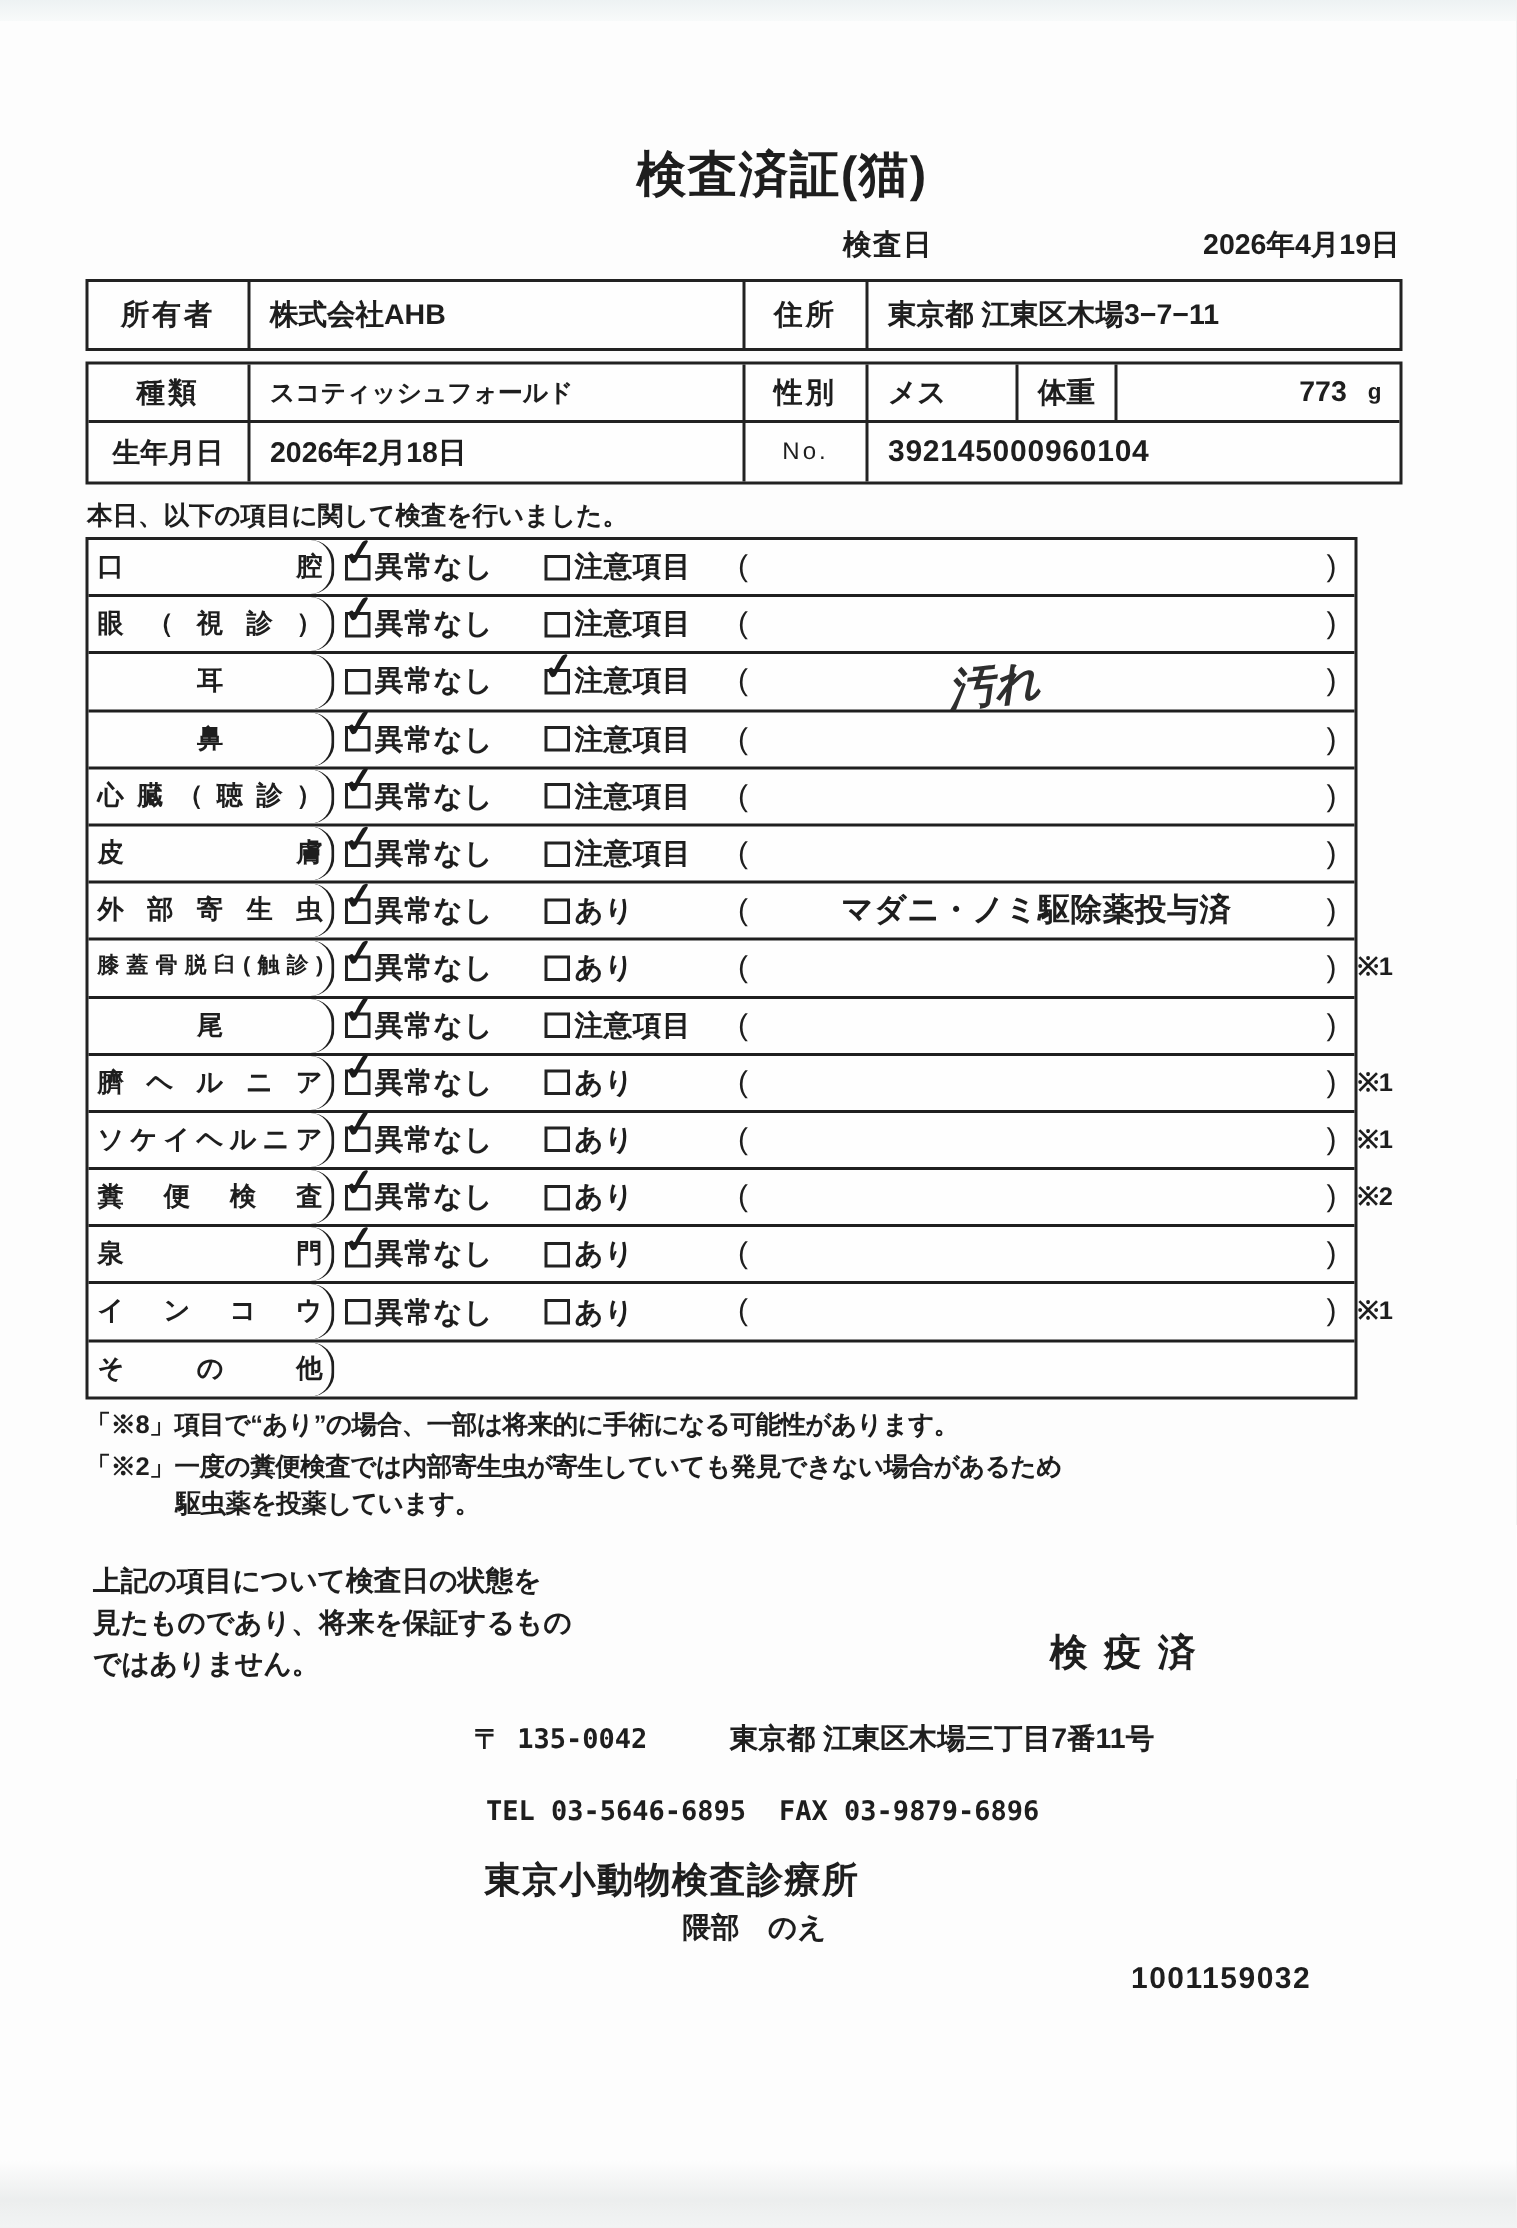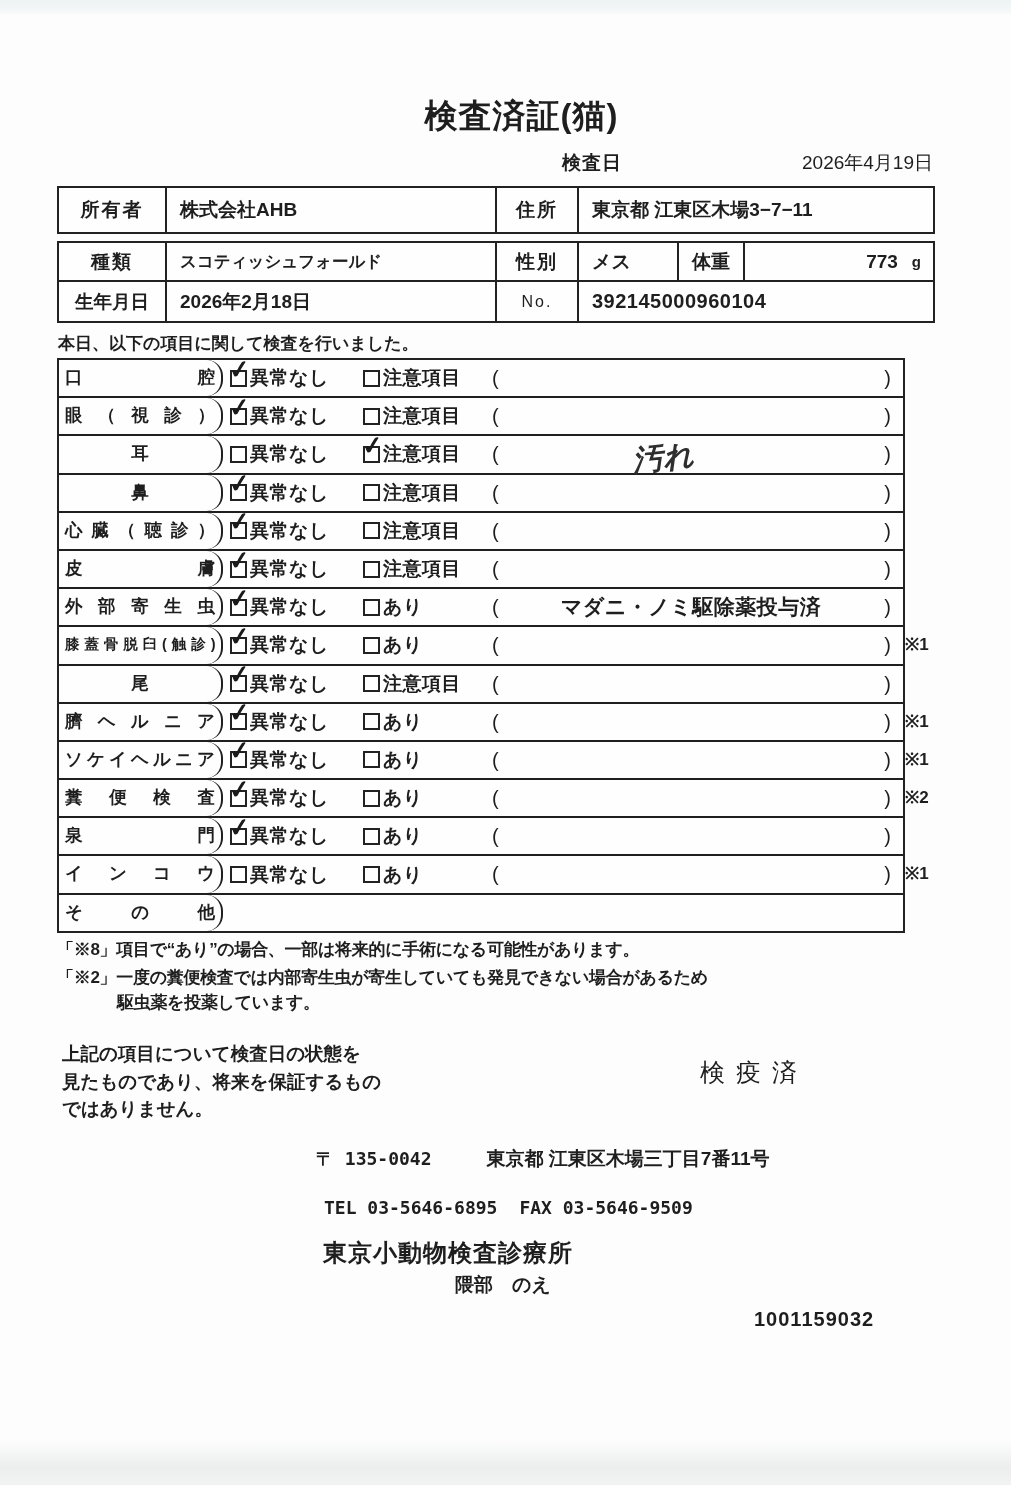--- a/index.html
+++ b/index.html
@@ -12,21 +12,21 @@
     background:linear-gradient(#edf2f3,#f8fafa);}
   .scan-bottom{position:absolute;bottom:0;left:0;right:0;height:45px;
     background:linear-gradient(rgba(235,238,238,0),#eceeee 60%,#f2f4f4);}
   .abs{position:absolute;}
 
   
   .title{top:94px;left:0;width:1011px;text-align:center;
     font-size:33px;font-weight:bold;letter-spacing:1px;margin-left:16px;}
   .daterow{top:150px;left:57px;width:878px;height:26px;}
   .daterow .dlabel{position:absolute;left:505px;font-size:19px;font-weight:600;letter-spacing:1px;}
-  .daterow .dvalue{position:absolute;right:2px;font-size:19px;font-weight:400;}
+  .daterow .dvalue{position:absolute;right:2px;font-size:19px;font-weight:700;}
 
   
   .tbl{border:2px solid #222;box-sizing:border-box;background:#fefefe;}
   .trow{display:flex;align-items:stretch;box-sizing:border-box;}
   .cell{display:flex;align-items:center;box-sizing:border-box;
     font-size:19px;font-weight:600;overflow:hidden;white-space:nowrap;}
   .cell.bl{border-left:2px solid #222;}
   .cell.lab{justify-content:center;letter-spacing:2px;}
   .cell.val{padding-left:13px;}
 
@@ -71,21 +71,21 @@
   .mark{position:absolute;right:-40px;top:0;width:38px;line-height:36px;
     font-size:17px;font-weight:600;text-align:left;padding-left:6px;}
 
   
   .fn{left:57px;font-size:17px;font-weight:600;letter-spacing:-0.3px;}
   .fn1{top:938px;}
   .fn2{top:965px;line-height:25px;}
   .fn2 .indent{display:block;padding-left:60px;}
 
   .disclaimer{top:1040px;left:62px;font-size:18.5px;font-weight:bold;line-height:27.5px;}
-  .stamp{top:1056px;left:700px;font-size:25px;font-weight:400;letter-spacing:11px;white-space:nowrap;}
+  .stamp{top:1085px;left:700px;font-size:25px;font-weight:700;letter-spacing:11px;white-space:nowrap;}
 
   .postal{top:1146px;left:316px;display:flex;gap:55px;align-items:baseline;}
   .postal .code{font-family:"DejaVu Sans Mono", monospace;font-size:18px;font-weight:600;}
   .postal .addr{font-size:19px;font-weight:600;}
   .telline{top:1197px;left:324px;display:flex;gap:22px;
     font-family:"DejaVu Sans Mono", monospace;font-size:18px;font-weight:600;}
   .clinic{top:1237px;left:323px;font-size:24px;font-weight:600;letter-spacing:1px;}
   .examiner{top:1272px;left:455px;font-size:19px;font-weight:600;}
   .docnum{top:1308px;left:754px;font-size:20px;font-weight:600;letter-spacing:1px;}
 </style>
@@ -462,21 +462,21 @@
 
   <div class="abs stamp">検疫済</div>
 
   <div class="abs postal">
     <span class="code">〒 135-0042</span>
     <span class="addr">東京都 江東区木場三丁目7番11号</span>
   </div>
 
   <div class="abs telline">
     <span>TEL 03-5646-6895</span>
-    <span>FAX 03-5646-9509</span>
+    <span>FAX 03-9879-6896</span>
   </div>
 
   <div class="abs clinic">東京小動物検査診療所</div>
   <div class="abs examiner">隈部　のえ</div>
   <div class="abs docnum">1001159032</div>
 
   <div class="scan-bottom"></div>
 </div>
 
 </body></html>

